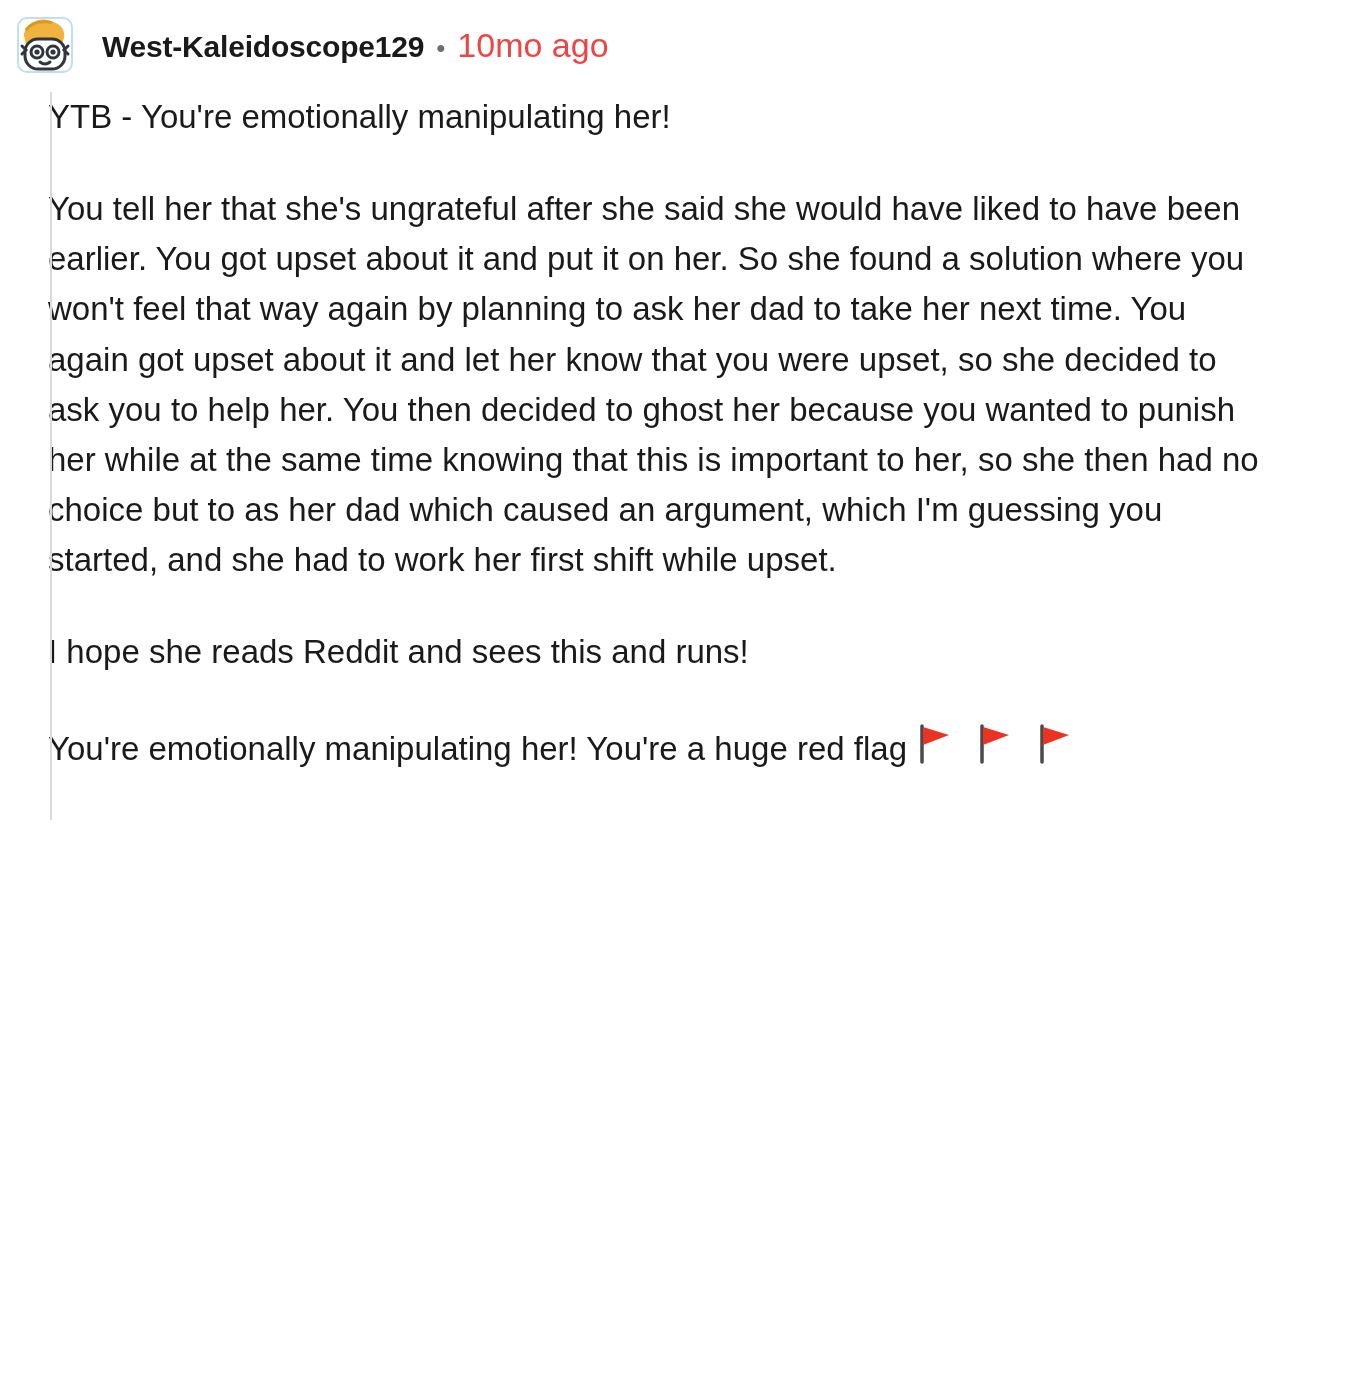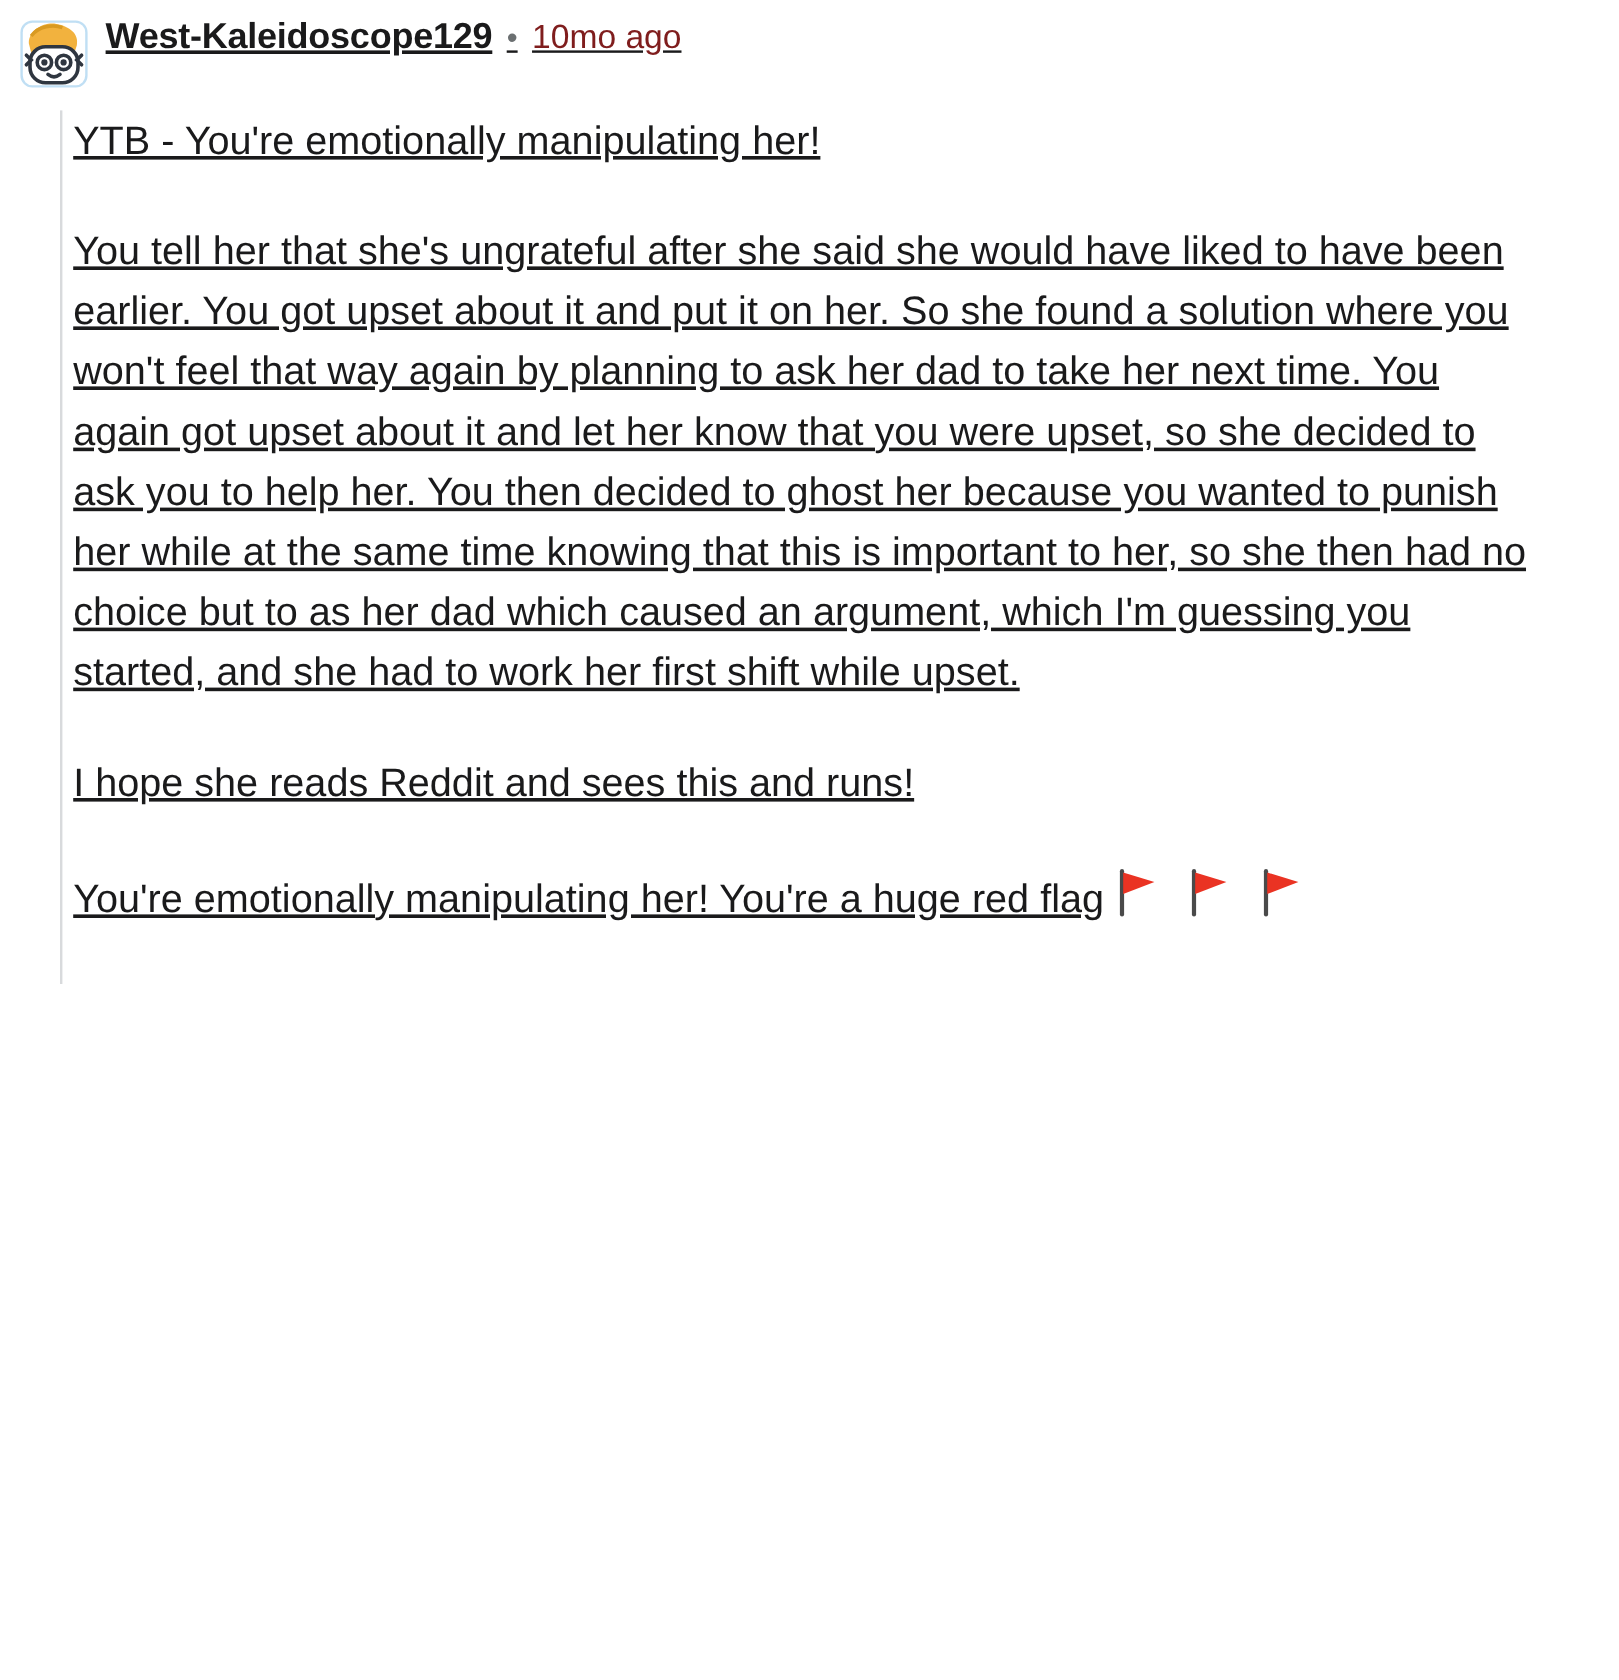--- a/index.html
+++ b/index.html
@@ -17,24 +17,23 @@
 
   .comment {
     position: relative;
     width: 1349px;
     box-sizing: border-box;
     padding: 0;
   }
 
   .comment-header {
     display: flex;
-    align-items: flex-start;
+    align-items: center;
     padding: 14px 0 0 14px;
-    gap: 12px;
-    text-decoration: underline;
+    gap: 26px;
   }
 
   .avatar {
     width: 62px;
     height: 62px;
     border-radius: 10px;
     background: #ffffff;
     position: relative;
     flex: 0 0 auto;
     overflow: hidden;
@@ -52,29 +51,28 @@
     font-size: 30px;
     color: #1a1a1b;
     letter-spacing: -0.2px;
   }
   .dot-sep {
     color: #6b6f71;
     font-size: 26px;
     padding: 0 2px;
   }
   .timestamp {
-    color: #7f1d1d;
-    font-size: 28px;
+    color: #ef4444;
+    font-size: 34px;
   }
 
   .comment-body {
     position: relative;
     margin-top: 16px;
-    padding: 0 30px 0 61px;
-    text-decoration: underline;
+    padding: 0 30px 0 48px;
   }
   .thread-line {
     position: absolute;
     left: 50px;
     top: 0;
     bottom: -40px;
     width: 2px;
     background: #d8dadc;
   }
 

